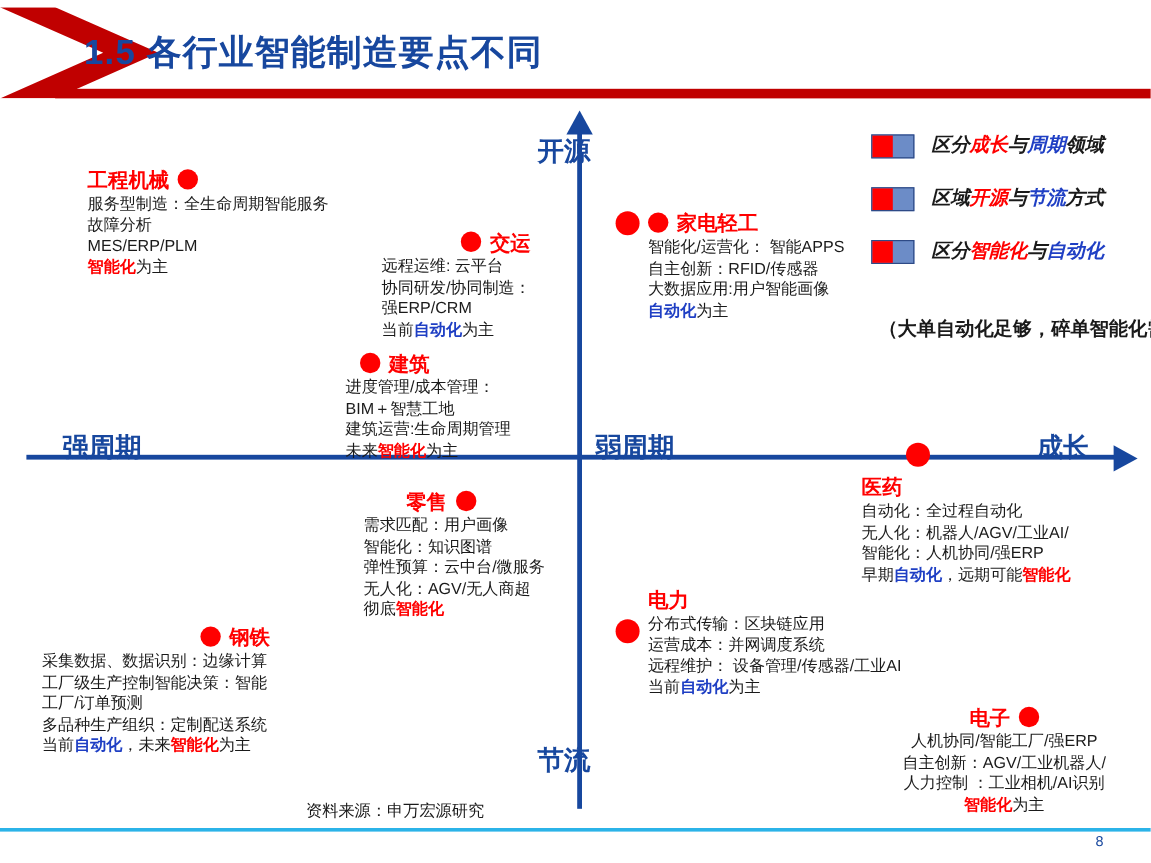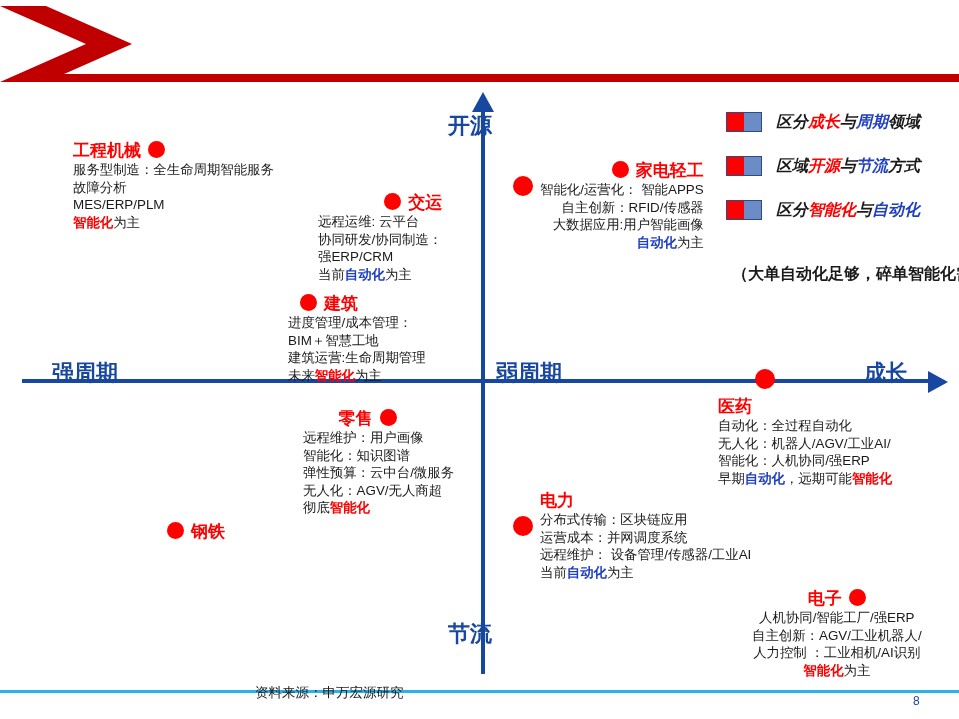--- a/index.html
+++ b/index.html
@@ -48,29 +48,30 @@
   .sw{position:absolute;left:4px;top:4px;width:36px;height:20px;
       border:1.5px solid #2e4a86;box-sizing:border-box;background:#6c8cc7;}
   .sw i{position:absolute;left:0;top:0;width:50%;height:100%;background:#ff0000;display:block;}
   .lg-txt{position:absolute;left:54px;top:3px;font-size:16px;font-weight:bold;color:#1a1a1a;
      line-height:21px;white-space:nowrap;font-style:italic;}
   .lg-note{position:absolute;left:10px;top:156px;font-size:16px;font-weight:bold;
      color:#1a1a1a;white-space:nowrap;}
 
   
   .foot-line{position:absolute;left:0;top:690px;width:959px;height:3px;background:#2bb3e8;}
-  .foot-src{position:absolute;left:255px;top:684px;font-size:13.5px;color:#1a1a1a;text-align:right;}
+  .foot-src{position:absolute;left:255px;top:667px;font-size:13.5px;color:#1a1a1a;text-align:right;}
   .foot-pg{position:absolute;left:913px;top:694px;font-size:12px;color:#17479e;}
 </style>
 </head>
 <body>
 
 <div class="hdr">
   <div class="chev"></div>
   <div class="bar"></div>
+  <div class="title">1.5 各行业智能制造要点不同</div>
 </div>
 
 <div class="axis-v"></div>
 <div class="axis-v-head"></div>
 <div class="axis-h"></div>
 <div class="axis-h-head"></div>
 
 <div class="ax-lbl vert" style="left:448px;top:113px;">开源</div>
 <div class="ax-lbl vert" style="left:448px;top:621px;">节流</div>
 <div class="ax-lbl" style="left:52px;top:358px;">强周期</div>
@@ -122,21 +123,21 @@
 <div class="blk" style="left:288px;top:293px;">
   <div class="hd" style="padding-left:12px;"><span class="dot dot-l"></span><span>建筑</span></div>
   <div class="body">
       <div>进度管理/成本管理：</div>
       <div>BIM＋智慧工地</div>
       <div>建筑运营:生命周期管理</div>
       <div>未来<span class="r">智能化</span>为主</div>
     </div>
 </div>
 
-<div class="blk" style="left:512px;top:160px;text-align:right;">
+<div class="blk" style="left:512px;top:176px;">
   <div class="hd" style="padding-left:28px;"><span class="dot dot-l"></span><span>家电轻工</span></div>
   <div class="body" style="padding-left:28px;">
       <div>智能化/运营化： 智能APPS</div>
       <div>自主创新：RFID/传感器</div>
       <div>大数据应用:用户智能画像</div>
       <div><span class="b">自动化</span>为主</div>
     </div>
 </div>
 <div class="freedot" style="left:513px;top:176px;"></div>
 
@@ -147,41 +148,48 @@
       <div>无人化：机器人/AGV/工业AI/</div>
       <div>智能化：人机协同/强ERP</div>
       <div>早期<span class="b">自动化</span>，远期可能<span class="r">智能化</span></div>
     </div>
 </div>
 <div class="freedot" style="left:755px;top:369px;"></div>
 
 <div class="blk" style="left:303px;top:408px;">
   <div class="hd" style="text-align:center;padding-right:22px;"><span>零售</span><span class="dot dot-r"></span></div>
   <div class="body">
-      <div>远程维护：用户画像</div>
+      <div>需求匹配：用户画像</div>
       <div>智能化：知识图谱</div>
       <div>弹性预算：云中台/微服务</div>
       <div>无人化：AGV/无人商超</div>
       <div>彻底<span class="r">智能化</span></div>
     </div>
 </div>
 
 <div class="blk" style="left:540px;top:490px;">
   <div class="hd"><span>电力</span></div>
   <div class="body">
       <div>分布式传输：区块链应用</div>
       <div>运营成本：并网调度系统</div>
       <div>远程维护： 设备管理/传感器/工业AI</div>
       <div>当前<span class="b">自动化</span>为主</div>
     </div>
 </div>
 <div class="freedot" style="left:513px;top:516px;"></div>
 
 <div class="blk" style="left:35px;top:521px;">
   <div class="hd" style="padding-left:132px;"><span class="dot dot-l"></span><span>钢铁</span></div>
+  <div class="body">
+      <div>采集数据、数据识别：边缘计算</div>
+      <div>工厂级生产控制智能决策：智能</div>
+      <div>工厂/订单预测</div>
+      <div>多品种生产组织：定制配送系统</div>
+      <div>当前<span class="b">自动化</span>，未来<span class="r">智能化</span>为主</div>
+    </div>
 </div>
 
 <div class="blk" style="left:752px;top:588px;text-align:center;">
   <div class="hd"><span>电子</span><span class="dot dot-r"></span></div>
   <div class="body">
       <div>人机协同/智能工厂/强ERP</div>
       <div>自主创新：AGV/工业机器人/</div>
       <div>人力控制 ：工业相机/AI识别</div>
       <div><span class="r">智能化</span>为主</div>
     </div>

